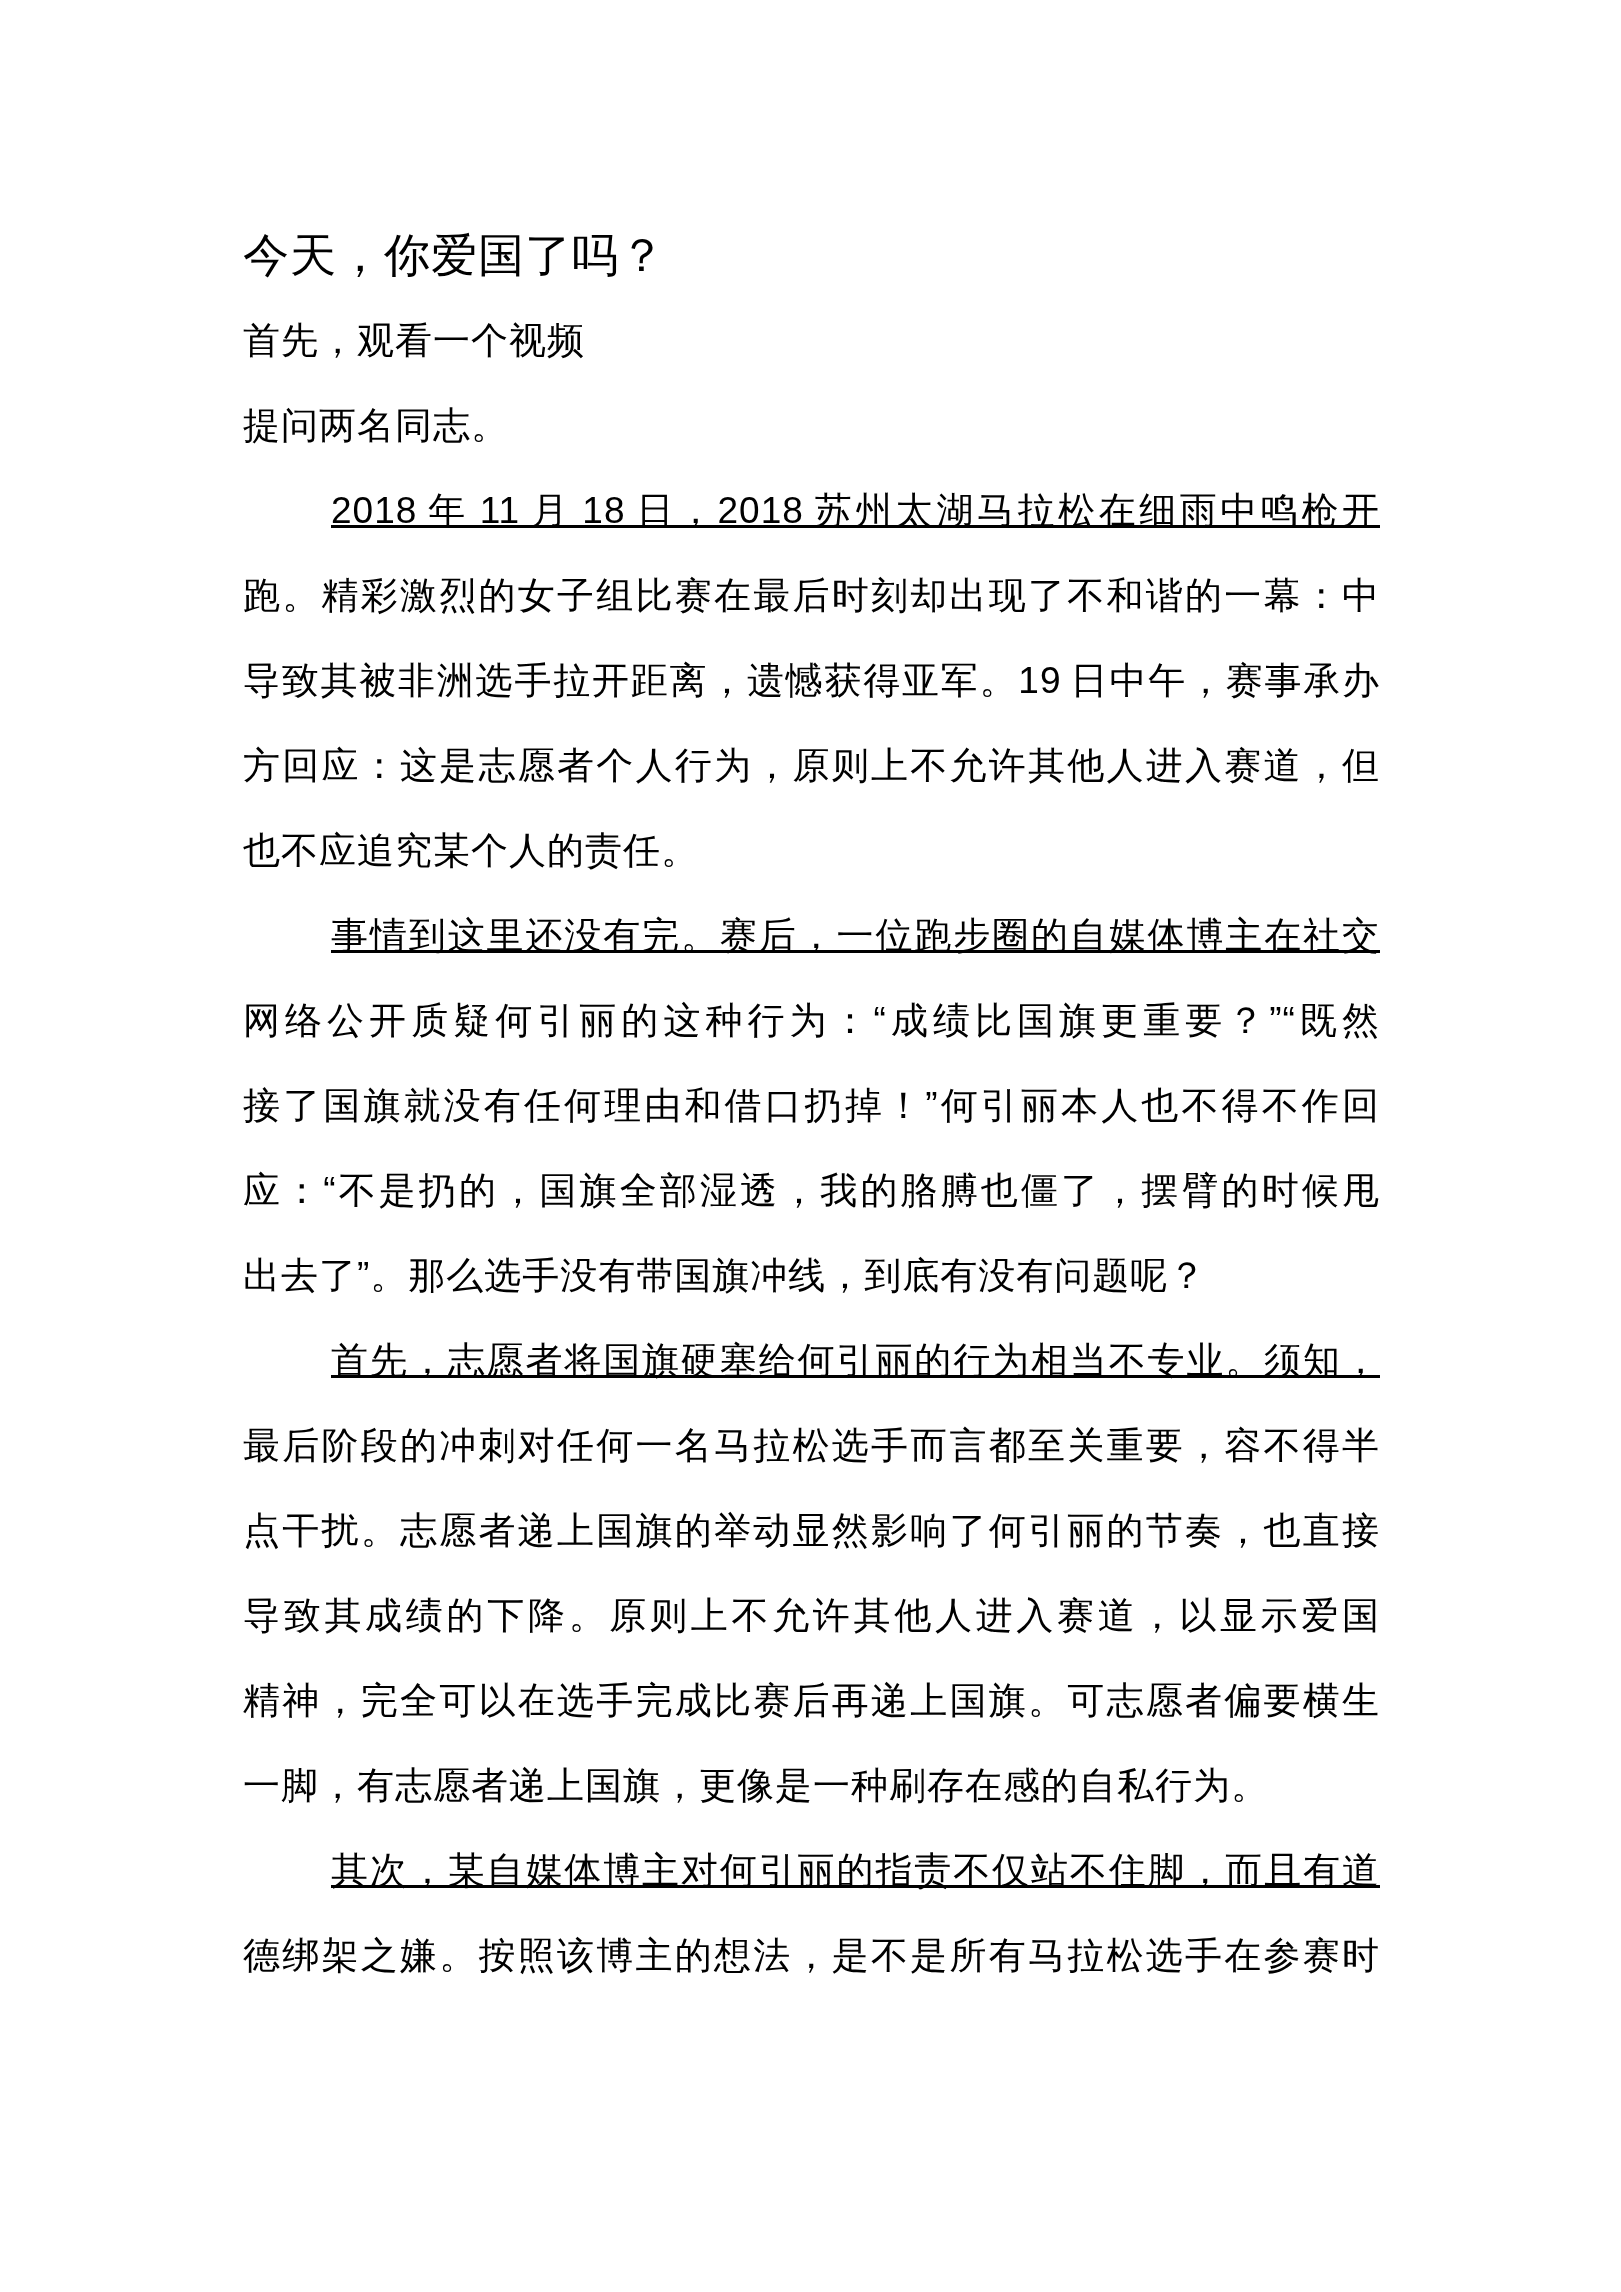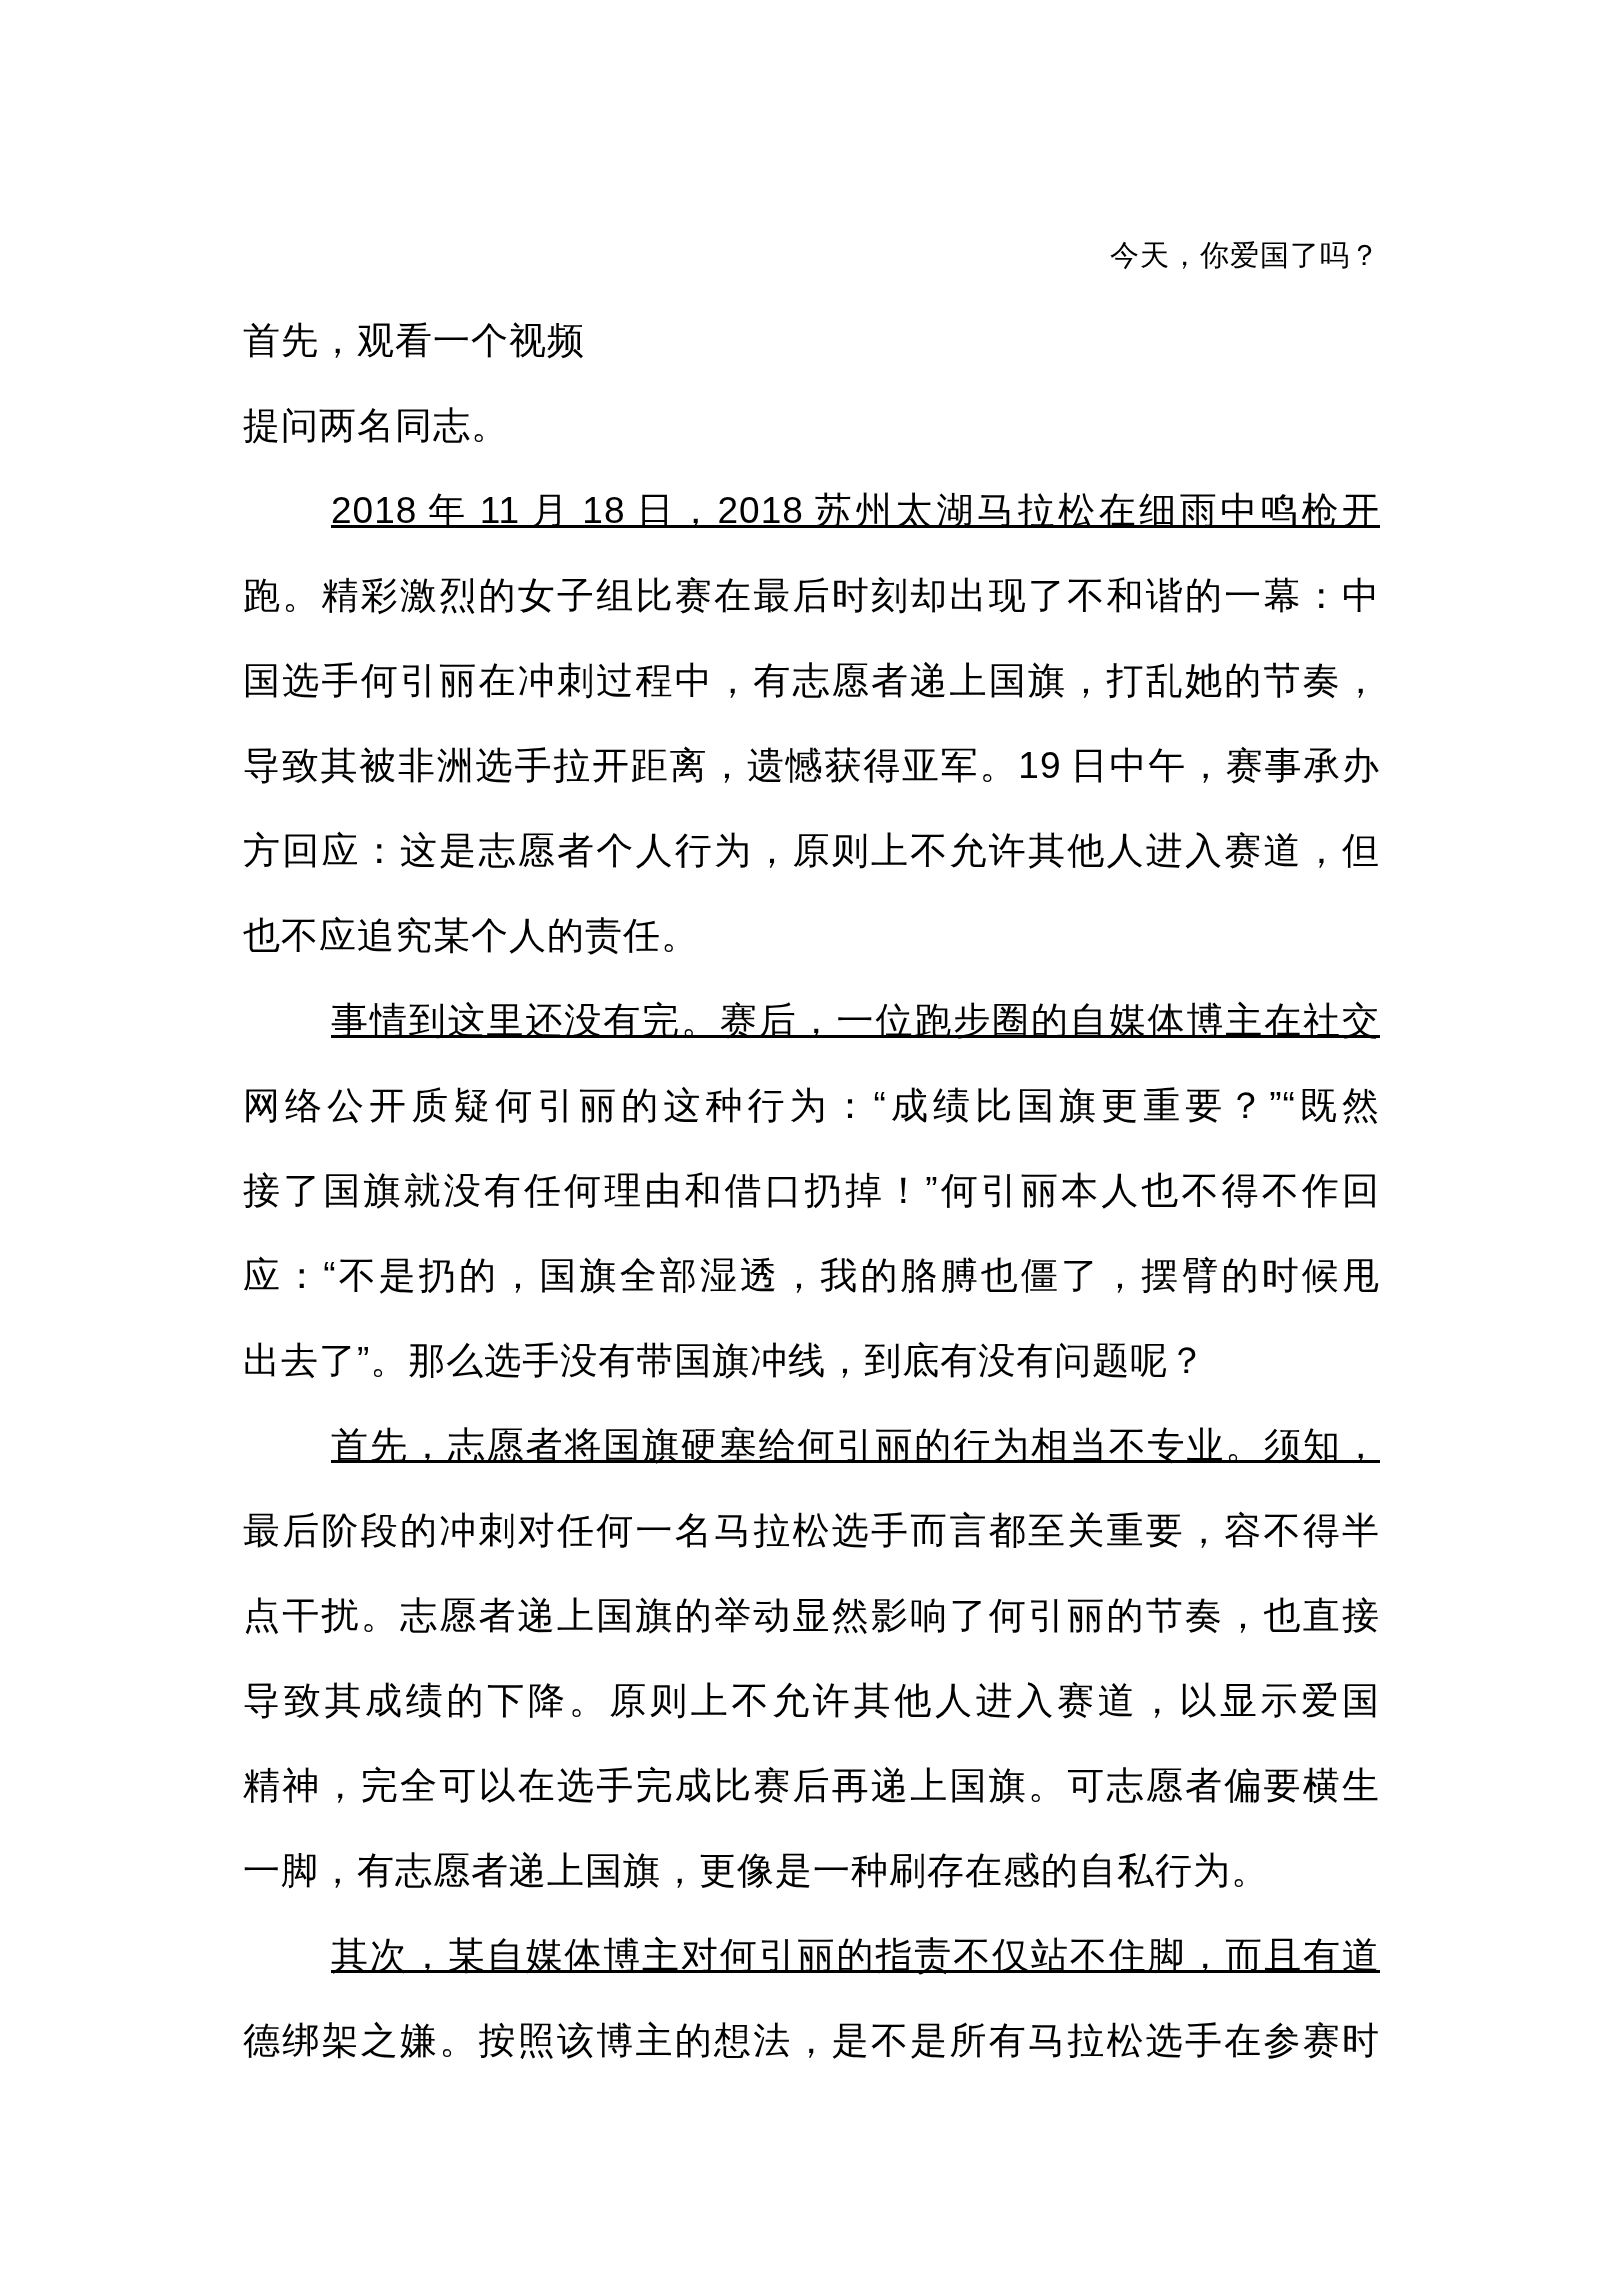--- a/index.html
+++ b/index.html
@@ -34,38 +34,37 @@
     white-space: normal;
     text-align: justify;
     text-align-last: justify;
     text-justify: inter-character;
   }
   .line.indent {
     text-indent: 88px;
     text-decoration: underline;
   }
   .line.title {
-    font-size: 29px;
-    text-align: right;
+    font-size: 46px;
+    text-align: left;
     white-space: nowrap;
     letter-spacing: 1px;
   }
 </style>
 </head>
 <body>
 
 <div class="page">
   <div class="doc">
     <div class="line title">今天，你爱国了吗？</div>
     <div id="lines-container">
         <div class="line">首先，观看一个视频</div>
         <div class="line">提问两名同志。</div>
         <div class="line fill indent">2018 年 11 月 18 日，2018 苏州太湖马拉松在细雨中鸣枪开</div>
         <div class="line fill">跑。精彩激烈的女子组比赛在最后时刻却出现了不和谐的一幕：中</div>
-        <div class="line fill">国选手何引丽在冲刺过程中，有志愿者递上国旗，打乱她的节奏，</div>
         <div class="line fill">导致其被非洲选手拉开距离，遗憾获得亚军。19 日中午，赛事承办</div>
         <div class="line fill">方回应：这是志愿者个人行为，原则上不允许其他人进入赛道，但</div>
         <div class="line">也不应追究某个人的责任。</div>
         <div class="line fill indent">事情到这里还没有完。赛后，一位跑步圈的自媒体博主在社交</div>
         <div class="line fill">网络公开质疑何引丽的这种行为：“成绩比国旗更重要？”“既然</div>
         <div class="line fill">接了国旗就没有任何理由和借口扔掉！”何引丽本人也不得不作回</div>
         <div class="line fill">应：“不是扔的，国旗全部湿透，我的胳膊也僵了，摆臂的时候甩</div>
         <div class="line">出去了”。那么选手没有带国旗冲线，到底有没有问题呢？</div>
         <div class="line fill indent">首先，志愿者将国旗硬塞给何引丽的行为相当不专业。须知，</div>
         <div class="line fill">最后阶段的冲刺对任何一名马拉松选手而言都至关重要，容不得半</div>

